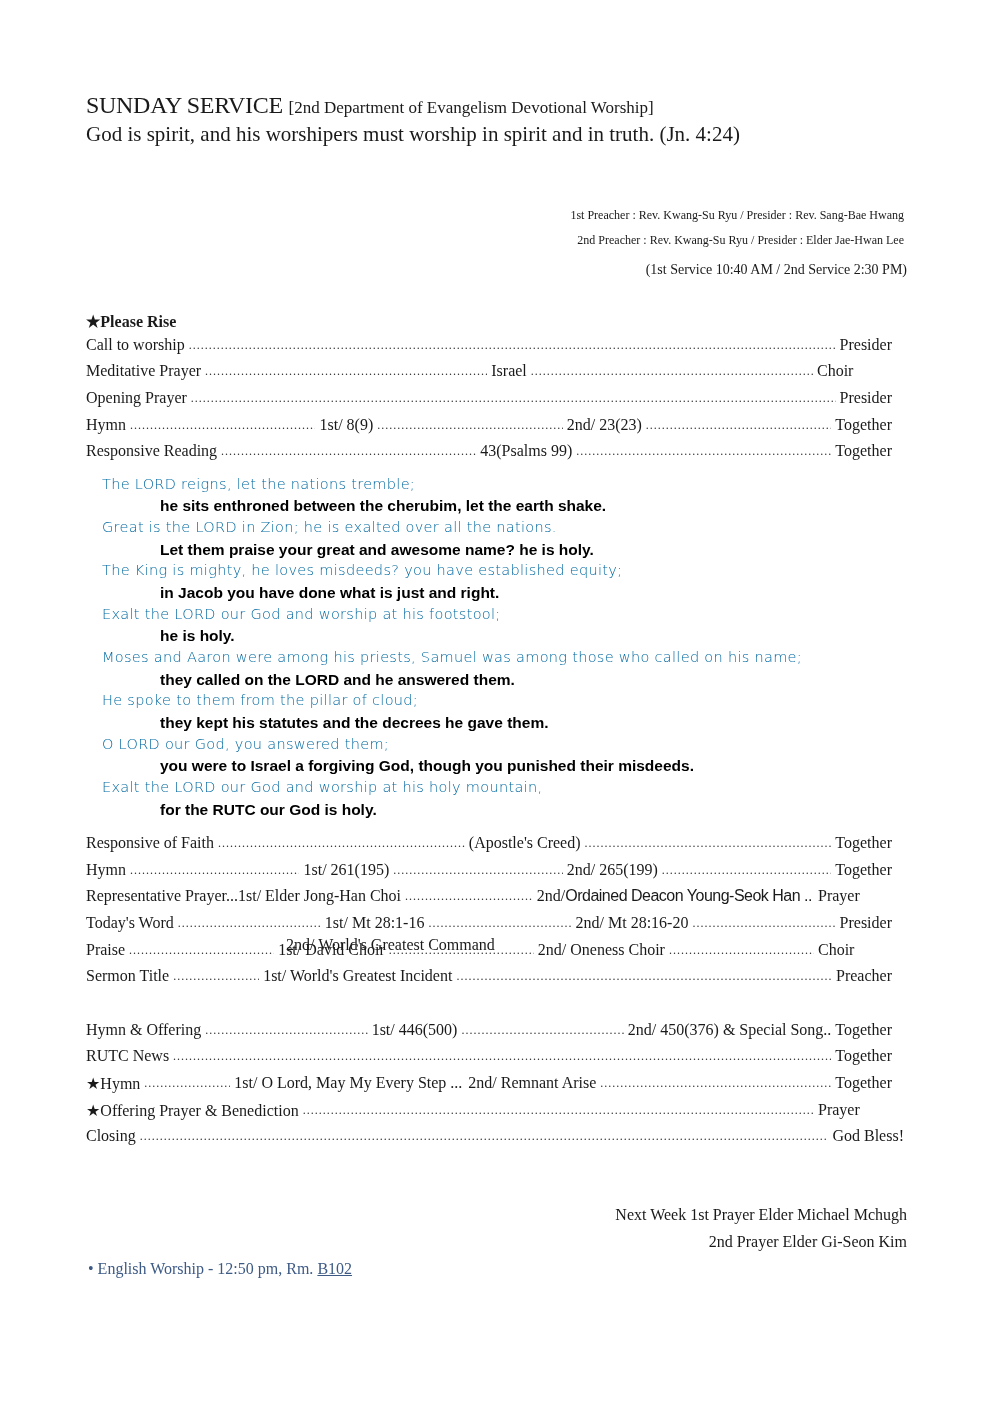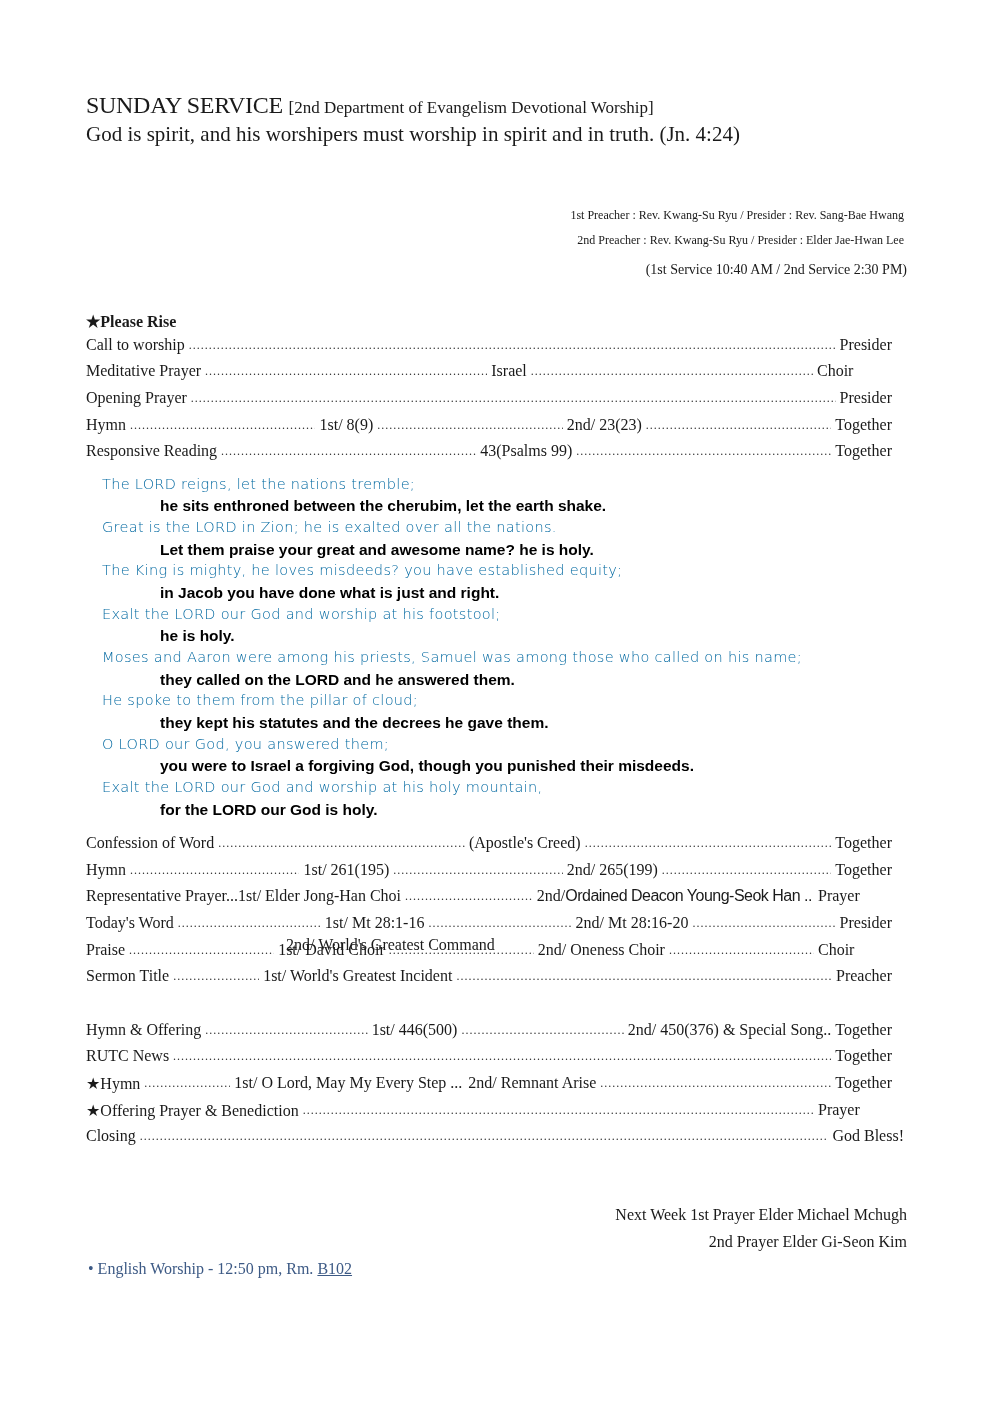--- a/index.html
+++ b/index.html
@@ -85,24 +85,24 @@
 <div class="reading resp" style="top:584px">in Jacob you have done what is just and right.</div>
 <div class="reading leader" style="top:606px">Exalt the LORD our God and worship at his footstool;</div>
 <div class="reading resp" style="top:627px">he is holy.</div>
 <div class="reading leader" style="top:649px">Moses and Aaron were among his priests, Samuel was among those who called on his name;</div>
 <div class="reading resp" style="top:671px">they called on the LORD and he answered them.</div>
 <div class="reading leader" style="top:692px">He spoke to them from the pillar of cloud;</div>
 <div class="reading resp" style="top:714px">they kept his statutes and the decrees he gave them.</div>
 <div class="reading leader" style="top:736px">O LORD our God, you answered them;</div>
 <div class="reading resp" style="top:757px">you were to Israel a forgiving God, though you punished their misdeeds.</div>
 <div class="reading leader" style="top:779px">Exalt the LORD our God and worship at his holy mountain,</div>
-<div class="reading resp" style="top:801px">for the LORD our God is holy.</div>
+<div class="reading resp" style="top:801px">for the RUTC our God is holy.</div>
 
 <div class="row" style="top:832px">
-  <span class="seg">Confession of Word</span>
+  <span class="seg">Responsive of Faith</span>
   <span class="dots"></span>
   <span class="seg">(Apostle's Creed)</span>
   <span class="dots"></span>
   <span class="seg">Together</span>
 </div>
 <div class="row" style="top:859px">
   <span class="seg">Hymn</span>
   <span class="dots"></span>
   <span class="seg">1st/ 261(195)</span>
   <span class="dots"></span>

